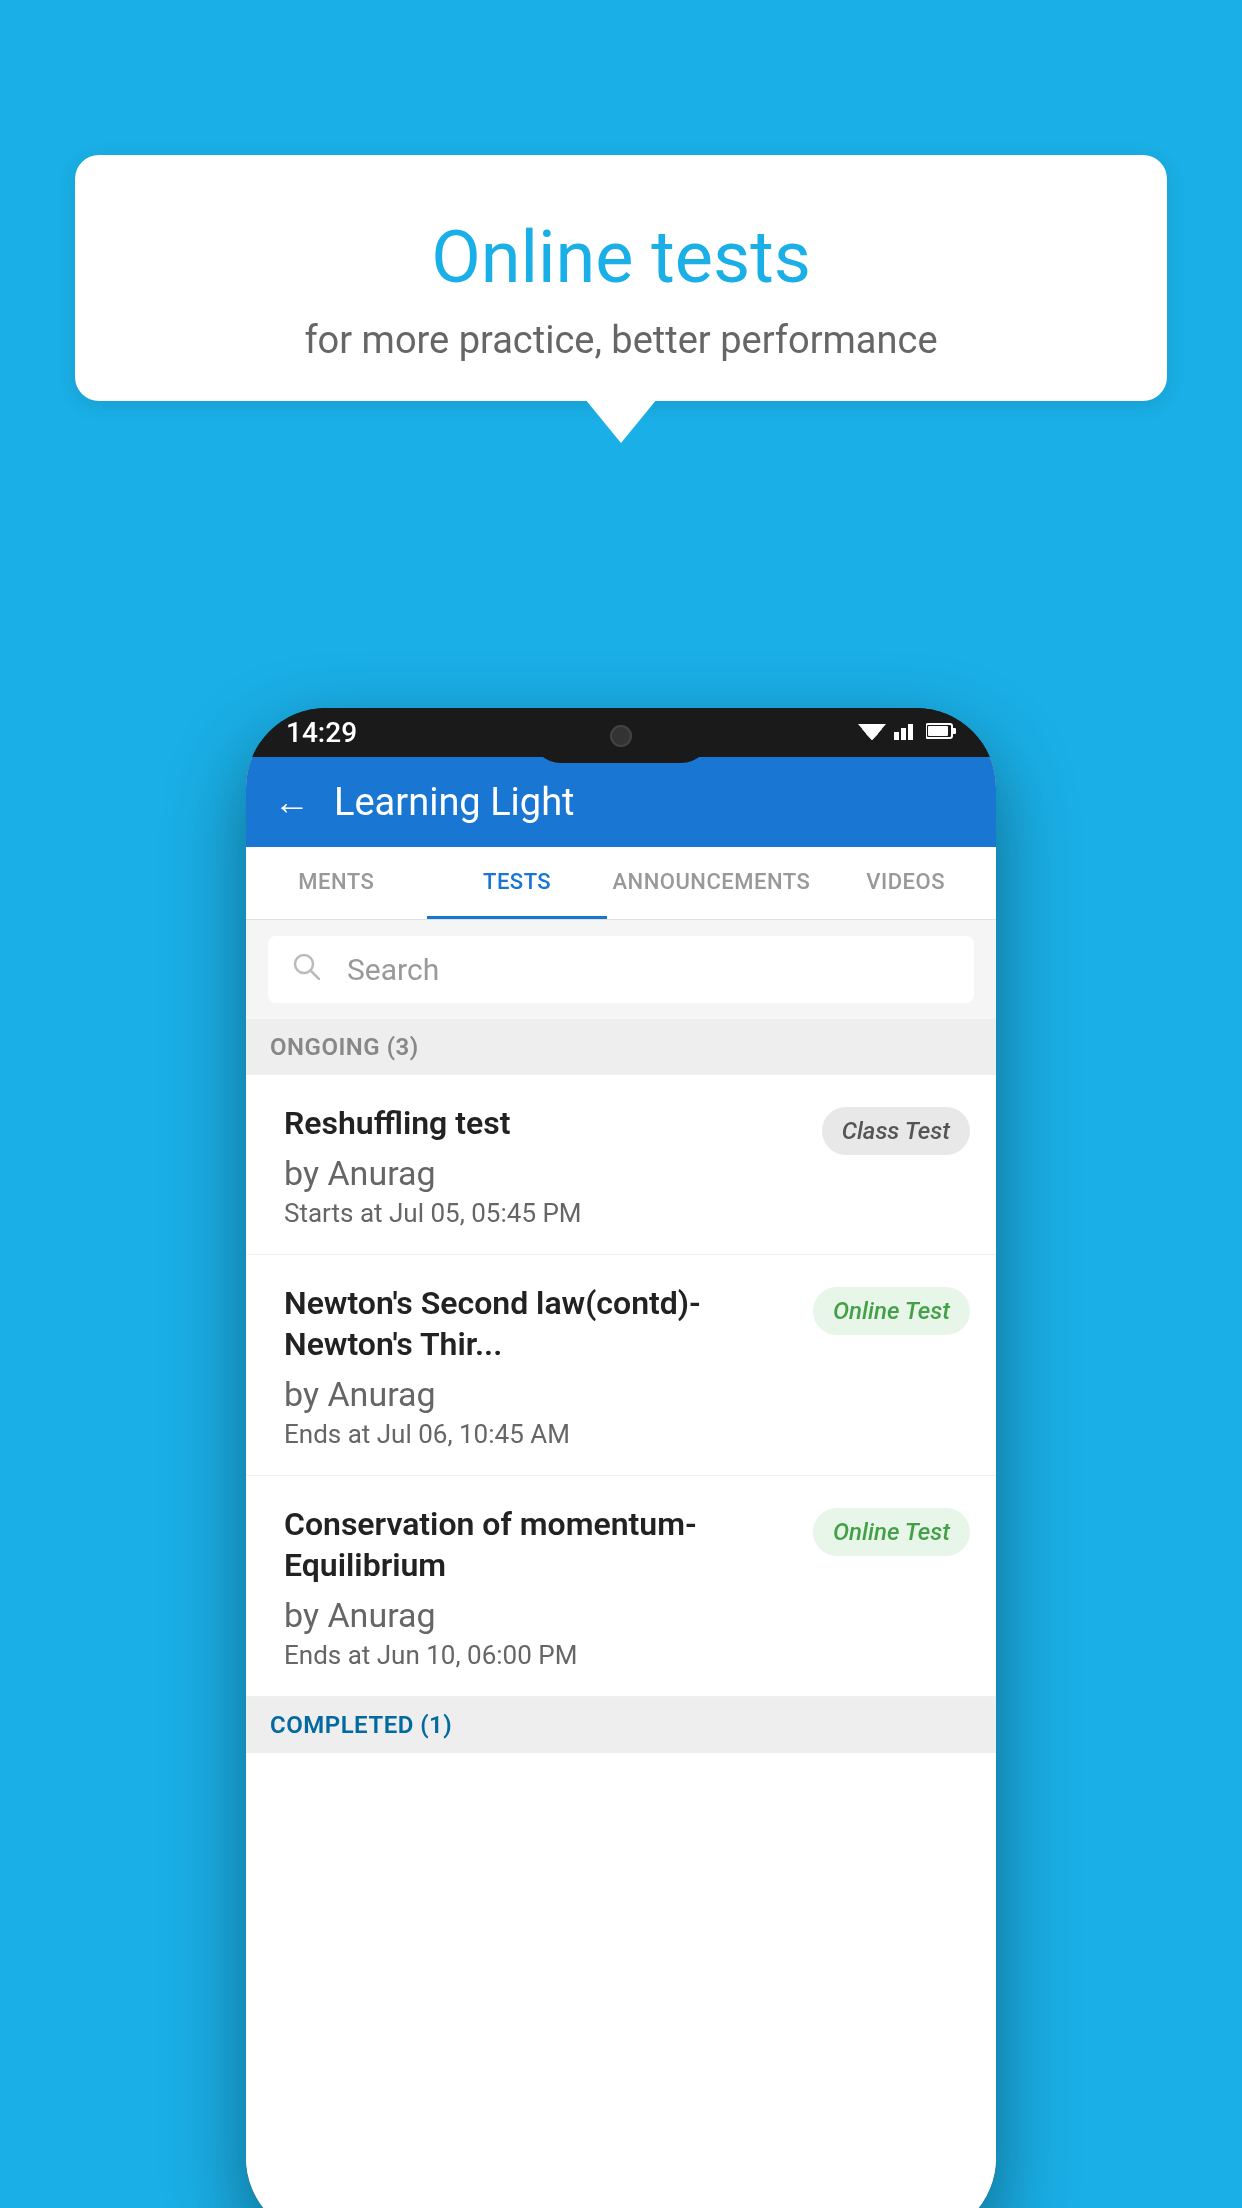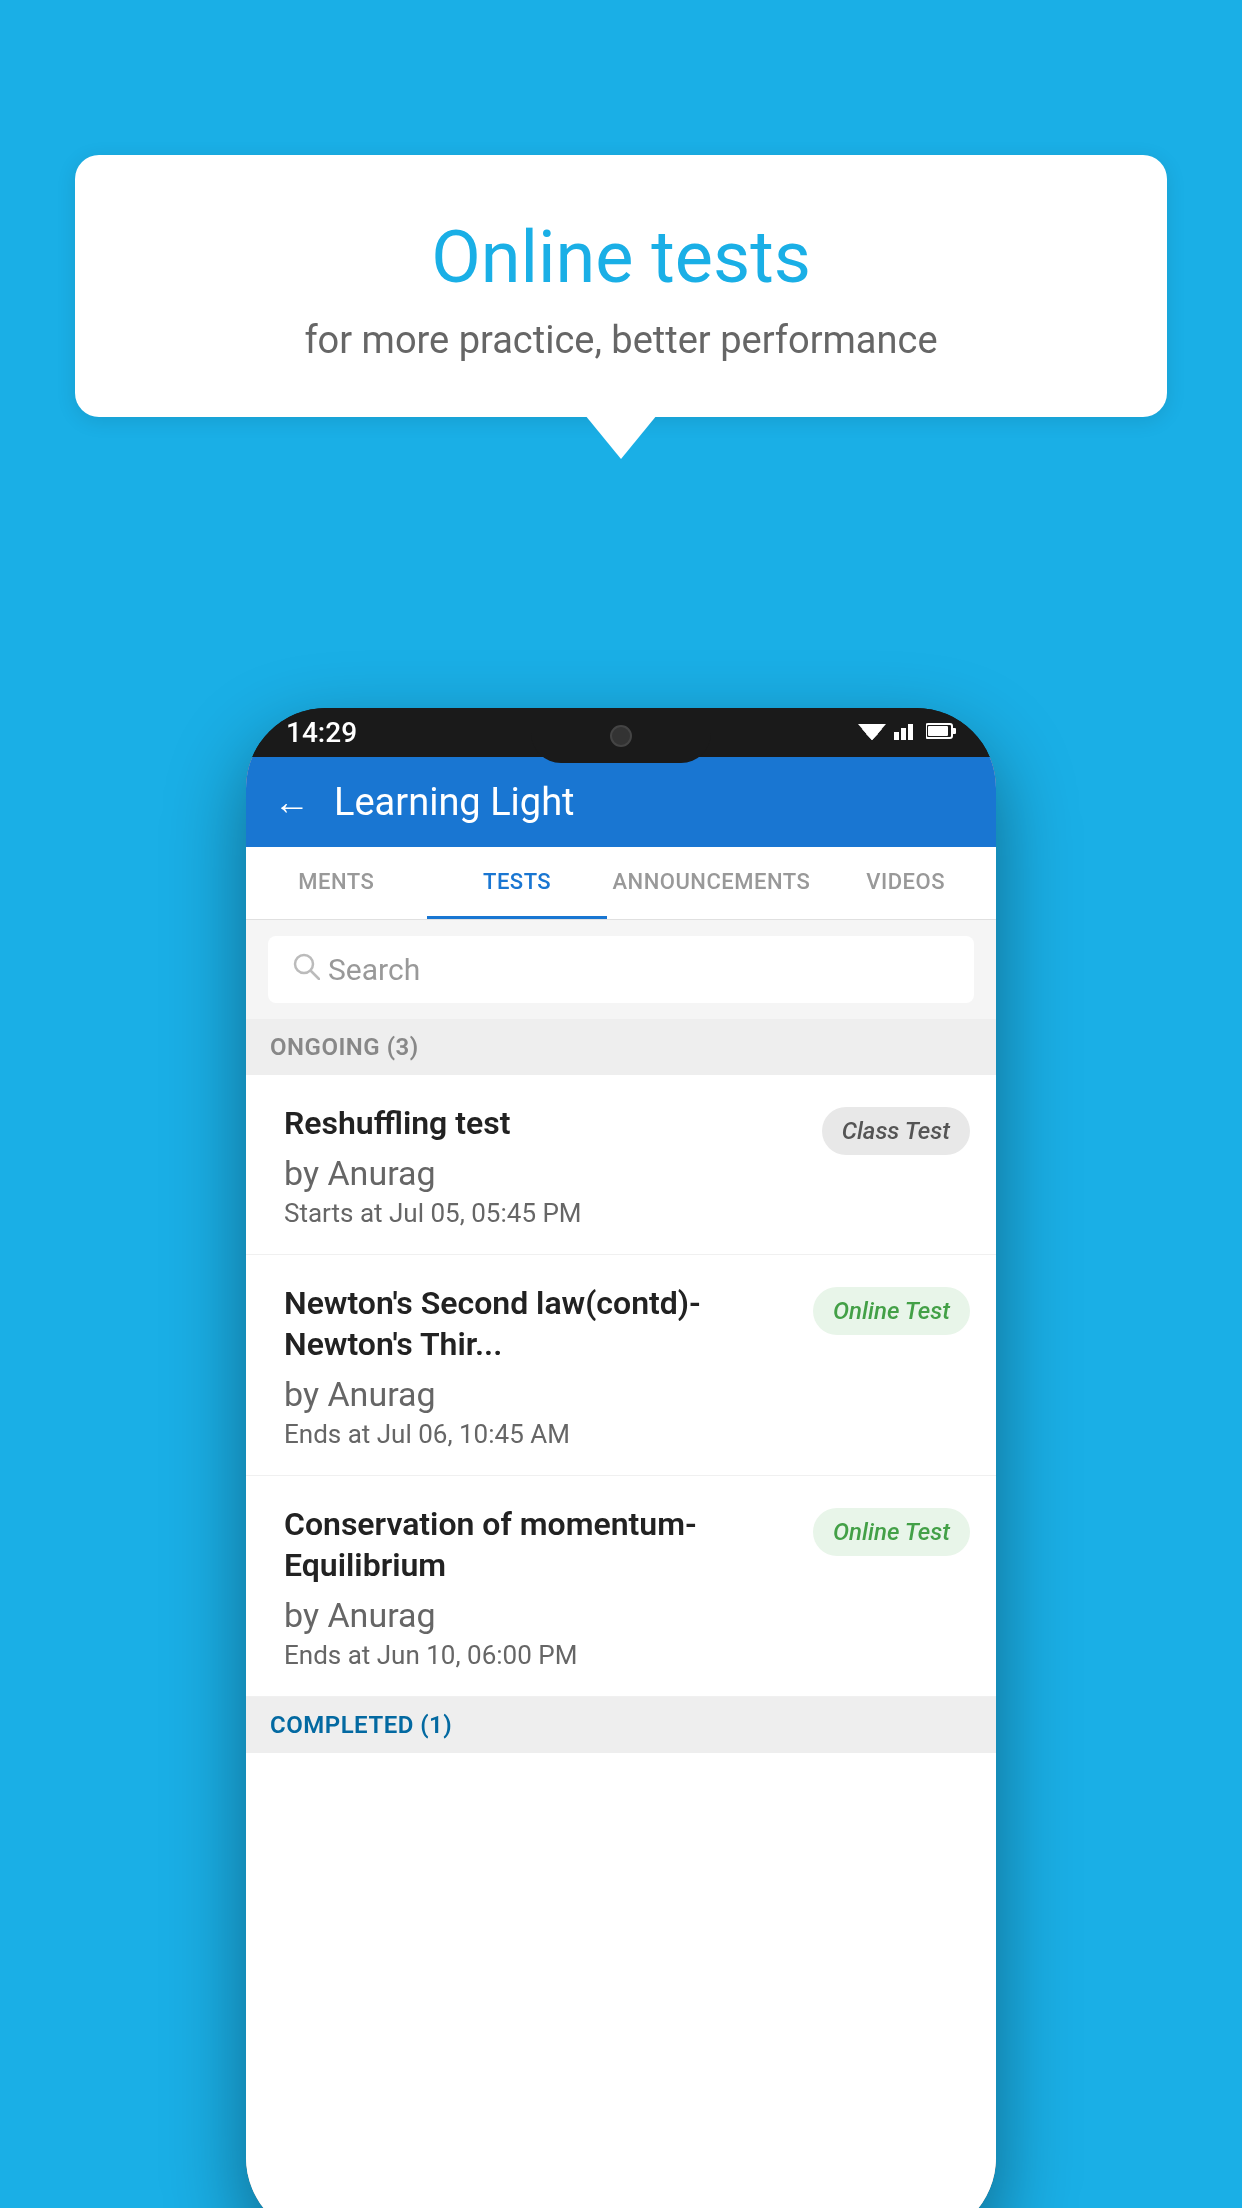--- a/index.html
+++ b/index.html
@@ -18,21 +18,21 @@
       position: absolute;
       top: 155px;
       left: 75px;
       right: 75px;
       z-index: 10;
     }
 
     .speech-bubble {
       background: white;
       border-radius: 24px;
-      padding: 60px 80px 55px;
+      padding: 60px 80px 39px;
       text-align: center;
       box-shadow: 0 4px 20px rgba(0,0,0,0.1);
     }
 
     .speech-bubble::after {
       content: '';
       position: absolute;
       bottom: -42px;
       left: 50%;
       transform: translateX(-50%);
@@ -181,21 +181,21 @@
       padding: 16px 22px;
       flex-shrink: 0;
     }
 
     .search-bar {
       background: white;
       border-radius: 8px;
       padding: 16px 24px;
       display: flex;
       align-items: center;
-      gap: 8px;
+      gap: 27px;
     }
 
     .search-icon-wrap {
       color: #bbb;
       font-size: 30px;
     }
 
     .search-text {
       font-size: 30px;
       color: #999;

